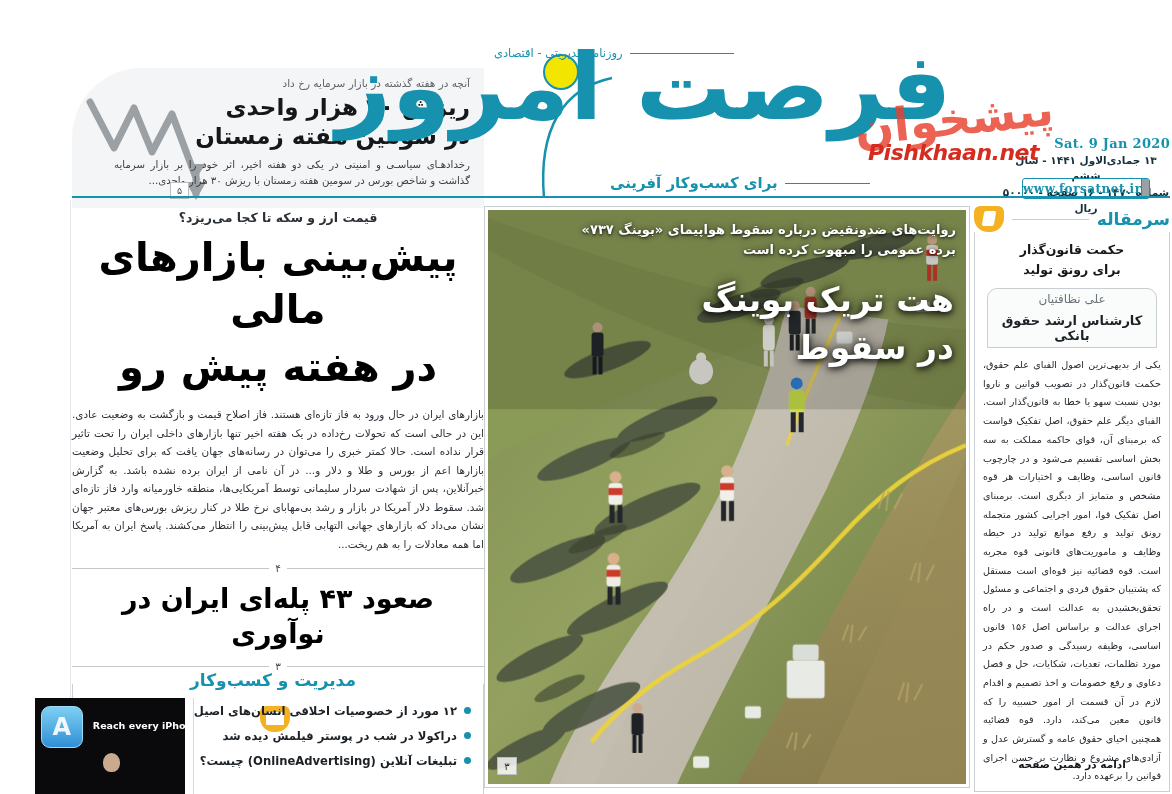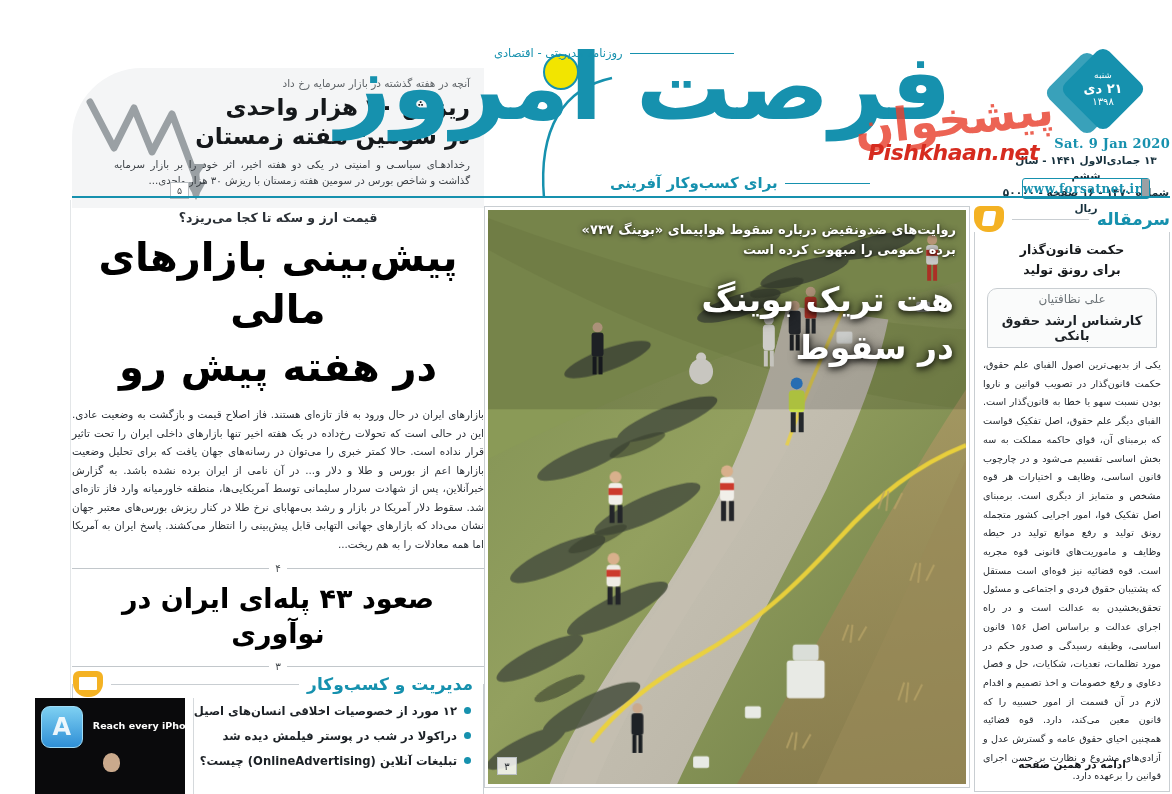--- a/index.html
+++ b/index.html
@@ -344,20 +344,21 @@
   }
   .section-head {
     position: absolute;
     left: 0; right: 0; top: -14px;
     height: 28px;
     display: flex; align-items: center;
     direction: rtl;
     gap: 8px;
     background: #fff;
     padding: 0 6px 0 0;
+    flex-direction: column;
   }
   .section-title {
     font-size: 17px;
     font-weight: bold;
     color: #1691ae;
     white-space: nowrap;
     padding-right: 4px;
   }
   .section-rule { flex: 1; height: 1px; background: #c9ced2; }
   .badge-icon {
@@ -654,29 +655,20 @@
         <div class="tag-text bold">برای کسب‌وکار آفرینی</div>
       </div>
     </div>
 
     <div class="watermark">
       <div class="wm-persian">پیشخوان</div>
       <div class="wm-latin">Pishkhaan.net</div>
     </div>
 
     <div id="dateblock">
-      <div class="date-diamond-wrap">
-        <div class="diamond back"></div>
-        <div class="diamond front"></div>
-        <div class="diamond-text">
-          <span class="dd-day">شنبه</span>
-          <span class="dd-date">۲۱ دی</span>
-          <span class="dd-year">۱۳۹۸</span>
-        </div>
-      </div>
       <div class="date-lines">
         <div class="dl-en">Sat. 9 Jan 2020</div>
         <div class="dl-fa">۱۳ جمادی‌الاول ۱۴۴۱ - سال ششم</div>
         <div class="dl-fa">شماره ۱۴۷۰ - ۱۶ صفحه - ۵۰۰۰۰ ریال</div>
       </div>
       <div class="site-pill">
         <div class="site-url">www.forsatnet.ir</div>
         <div class="site-bar"></div>
       </div>
     </div>

